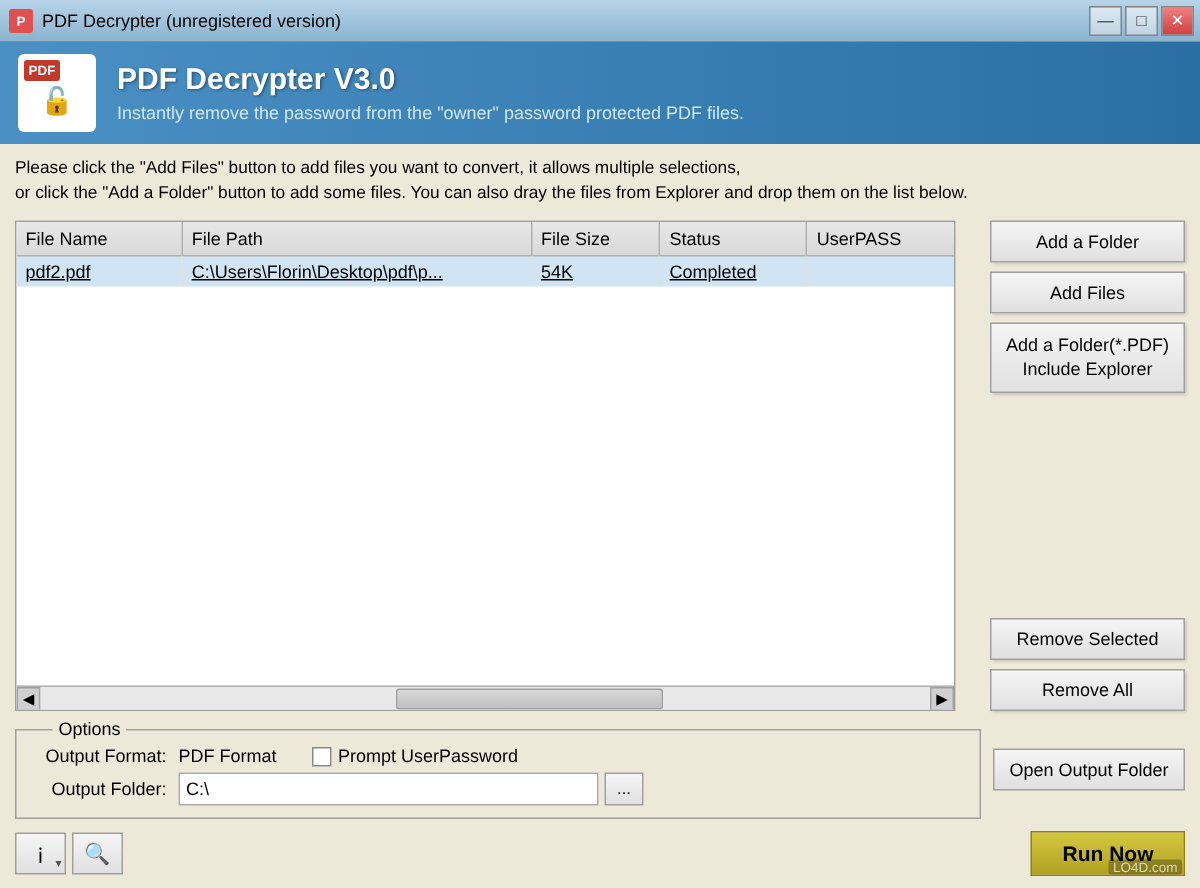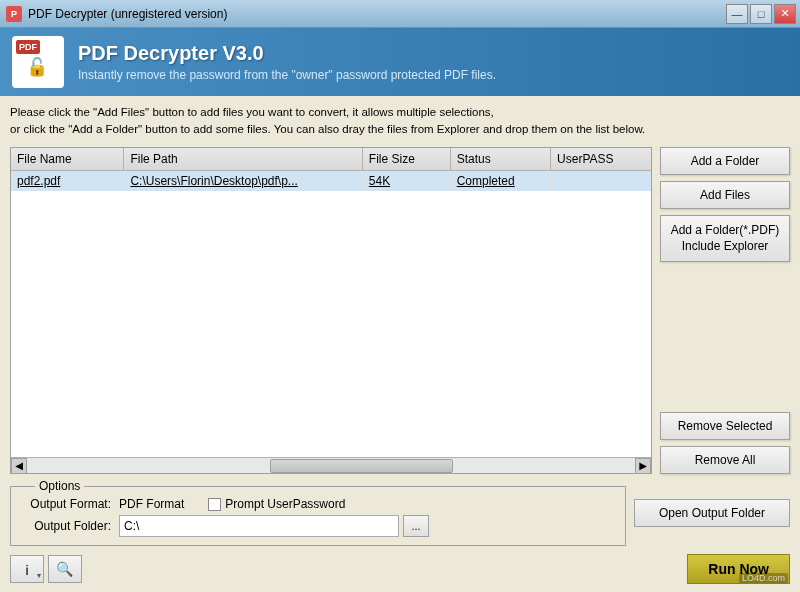--- a/index.html
+++ b/index.html
@@ -121,21 +121,21 @@
     .instructions {
       color: #000;
       font-size: 11.5px;
       line-height: 1.5;
       margin-bottom: 8px;
     }
 
     
     .file-area {
       display: flex;
-      gap: 8px;
+      gap: 23px;
       flex: 1;
       min-height: 0;
     }
 
     
     .file-list-container {
       flex: 1;
       border: 1px solid #a0a0a0;
       background: white;
       display: flex;
@@ -294,21 +294,21 @@
     .browse-btn {
       width: 26px;
       height: 22px;
       background: linear-gradient(to bottom, #f5f5f5, #e0e0e0);
       border: 1px solid #a0a0a0;
       cursor: pointer;
       font-size: 11px;
       display: flex; align-items: center; justify-content: center;
     }
     .open-output-btn {
-      padding: 6px 24px;
+      padding: 6px 10px;
       background: linear-gradient(to bottom, #f5f5f5, #e0e0e0);
       border: 1px solid #a0a0a0;
       cursor: pointer;
       font-size: 12px;
       text-align: left;
       white-space: nowrap;
     }
 
     
     .bottom-bar {

